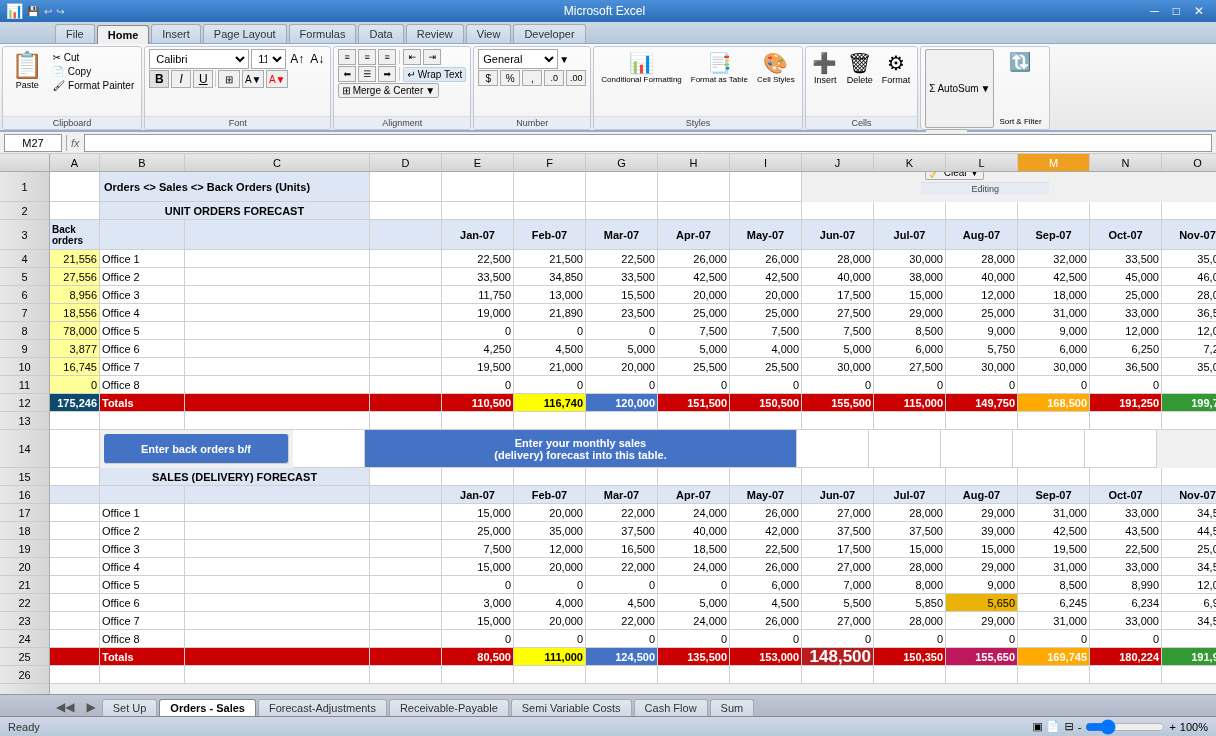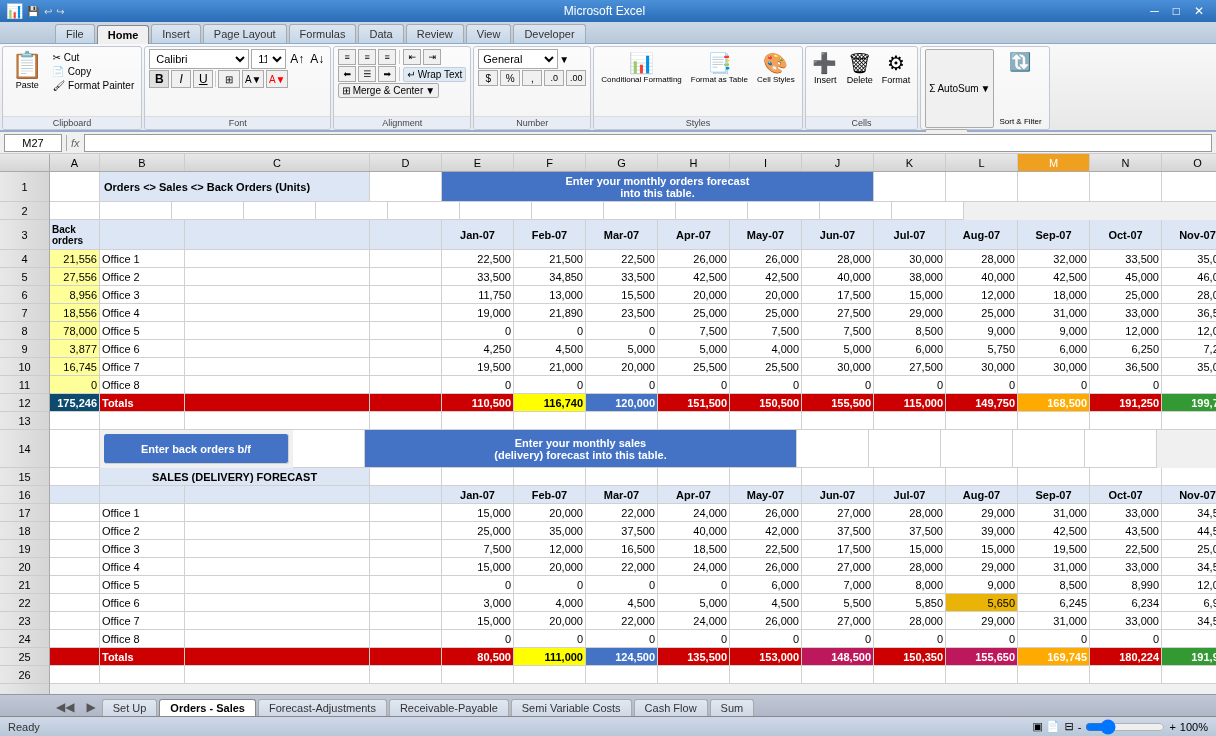--- a/index.html
+++ b/index.html
@@ -271,30 +271,30 @@
         <div style="height:18px;border-bottom:1px solid #ccc;display:flex;align-items:center;justify-content:center;font-size:11px;cursor:pointer;">25</div>
         <div style="height:18px;border-bottom:1px solid #ccc;display:flex;align-items:center;justify-content:center;font-size:11px;cursor:pointer;">26</div>
       </div>
 
       <div style="display:flex;flex-direction:column;font-size:11px;">
 
         <div style="display:flex;height:30px;">
           <div style="width:50px;min-width:50px;border-right:1px solid #d0d0d0;border-bottom:1px solid #d0d0d0;background:white;padding:0 2px;display:flex;align-items:center;overflow:hidden;"></div>
           <div style="width:270px;min-width:270px;border-right:1px solid #d0d0d0;border-bottom:1px solid #d0d0d0;background:#dce6f4;padding:0 4px;display:flex;align-items:center;overflow:hidden;font-weight:bold;font-size:11px;">Orders &lt;&gt; Sales &lt;&gt; Back Orders (Units)</div>
           <div style="width:72px;min-width:72px;border-right:1px solid #d0d0d0;border-bottom:1px solid #d0d0d0;background:white;display:flex;align-items:center;"></div>
-          <div style="width:432px;min-width:432px;border-right:1px solid #d0d0d0;border-bottom:1px solid #d0d0d0;background:#4472c4;color:white;font-weight:bold;display:flex;align-items:center;justify-content:center;text-align:center;">Enter your monthly orders forecast<br>into this table.</div>
           <div style="width:72px;min-width:72px;border-right:1px solid #d0d0d0;border-bottom:1px solid #d0d0d0;background:white;display:flex;align-items:center;"></div>
           <div style="width:72px;min-width:72px;border-right:1px solid #d0d0d0;border-bottom:1px solid #d0d0d0;background:white;display:flex;align-items:center;"></div>
           <div style="width:72px;min-width:72px;border-right:1px solid #d0d0d0;border-bottom:1px solid #d0d0d0;background:white;display:flex;align-items:center;"></div>
           <div style="width:72px;min-width:72px;border-right:1px solid #d0d0d0;border-bottom:1px solid #d0d0d0;background:white;display:flex;align-items:center;"></div>
           <div style="width:72px;min-width:72px;border-right:1px solid #d0d0d0;border-bottom:1px solid #d0d0d0;background:white;display:flex;align-items:center;"></div>
         </div>
 
         <div style="display:flex;height:18px;">
           <div style="width:50px;min-width:50px;border-right:1px solid #d0d0d0;border-bottom:1px solid #d0d0d0;background:white;padding:0 2px;display:flex;align-items:center;"></div>
+          <div style="width:270px;min-width:270px;border-right:1px solid #d0d0d0;border-bottom:1px solid #d0d0d0;background:#dce6f4;padding:0 4px;display:flex;align-items:center;font-weight:bold;justify-content:center;">UNIT ORDERS FORECAST</div>
           <div style="width:72px;min-width:72px;border-right:1px solid #d0d0d0;border-bottom:1px solid #d0d0d0;background:white;"></div>
           <div style="width:72px;min-width:72px;border-right:1px solid #d0d0d0;border-bottom:1px solid #d0d0d0;background:white;"></div>
           <div style="width:72px;min-width:72px;border-right:1px solid #d0d0d0;border-bottom:1px solid #d0d0d0;background:white;"></div>
           <div style="width:72px;min-width:72px;border-right:1px solid #d0d0d0;border-bottom:1px solid #d0d0d0;background:white;"></div>
           <div style="width:72px;min-width:72px;border-right:1px solid #d0d0d0;border-bottom:1px solid #d0d0d0;background:white;"></div>
           <div style="width:72px;min-width:72px;border-right:1px solid #d0d0d0;border-bottom:1px solid #d0d0d0;background:white;"></div>
           <div style="width:72px;min-width:72px;border-right:1px solid #d0d0d0;border-bottom:1px solid #d0d0d0;background:white;"></div>
           <div style="width:72px;min-width:72px;border-right:1px solid #d0d0d0;border-bottom:1px solid #d0d0d0;background:white;"></div>
           <div style="width:72px;min-width:72px;border-right:1px solid #d0d0d0;border-bottom:1px solid #d0d0d0;background:white;"></div>
           <div style="width:72px;min-width:72px;border-right:1px solid #d0d0d0;border-bottom:1px solid #d0d0d0;background:white;"></div>
@@ -675,21 +675,21 @@
             <div style="display: flex; height: 18px;">
               <div style="width: 50px; min-width: 50px; border-right: 1px solid rgb(208, 208, 208); border-bottom: 1px solid rgb(208, 208, 208); background: rgb(204, 0, 0); padding: 0px 2px; display: flex; align-items: center; font-size: 11px; color: white; font-weight: bold;"></div>
               <div style="width: 85px; min-width: 85px; border-right: 1px solid rgb(208, 208, 208); border-bottom: 1px solid rgb(208, 208, 208); background: rgb(204, 0, 0); padding: 0px 2px; display: flex; align-items: center; font-size: 11px; color: white; font-weight: bold;">Totals</div>
               <div style="width: 185px; min-width: 185px; border-right: 1px solid rgb(208, 208, 208); border-bottom: 1px solid rgb(208, 208, 208); background: rgb(204, 0, 0); padding: 0px 2px; display: flex; align-items: center; font-size: 11px; color: white;"></div>
               <div style="width: 72px; min-width: 72px; border-right: 1px solid rgb(208, 208, 208); border-bottom: 1px solid rgb(208, 208, 208); background: rgb(204, 0, 0); padding: 0px 2px; display: flex; align-items: center; font-size: 11px; color: white;"></div>
               <div style="width: 72px; min-width: 72px; border-right: 1px solid rgb(208, 208, 208); border-bottom: 1px solid rgb(208, 208, 208); background: rgb(204, 0, 0); padding: 0px 2px; display: flex; align-items: center; font-size: 11px; color: white; font-weight: bold; justify-content: flex-end;">80,500</div>
               <div style="width: 72px; min-width: 72px; border-right: 1px solid rgb(208, 208, 208); border-bottom: 1px solid rgb(208, 208, 208); background: rgb(255, 255, 0); padding: 0px 2px; display: flex; align-items: center; font-size: 11px; font-weight: bold; justify-content: flex-end;">111,000</div>
               <div style="width: 72px; min-width: 72px; border-right: 1px solid rgb(208, 208, 208); border-bottom: 1px solid rgb(208, 208, 208); background: rgb(68, 114, 196); padding: 0px 2px; display: flex; align-items: center; font-size: 11px; color: white; font-weight: bold; justify-content: flex-end;">124,500</div>
               <div style="width: 72px; min-width: 72px; border-right: 1px solid rgb(208, 208, 208); border-bottom: 1px solid rgb(208, 208, 208); background: rgb(204, 0, 0); padding: 0px 2px; display: flex; align-items: center; font-size: 11px; color: white; font-weight: bold; justify-content: flex-end;">135,500</div>
               <div style="width: 72px; min-width: 72px; border-right: 1px solid rgb(208, 208, 208); border-bottom: 1px solid rgb(208, 208, 208); background: rgb(204, 0, 0); padding: 0px 2px; display: flex; align-items: center; font-size: 11px; color: white; font-weight: bold; justify-content: flex-end;">153,000</div>
-              <div style="width: 72px; min-width: 72px; border-right: 1px solid rgb(208, 208, 208); border-bottom: 1px solid rgb(208, 208, 208); background: #be185d; padding: 0px 2px; display: flex; align-items: center; font-size: 11px; color: white; font-weight: bold; justify-content: flex-end;">148,500</div>
+              <div style="width: 72px; min-width: 72px; border-right: 1px solid rgb(208, 208, 208); border-bottom: 1px solid rgb(208, 208, 208); background: #b91c1c; padding: 0px 2px; display: flex; align-items: center; font-size: 17px; color: white; font-weight: bold; justify-content: flex-end;">148,500</div>
               <div style="width: 72px; min-width: 72px; border-right: 1px solid rgb(208, 208, 208); border-bottom: 1px solid rgb(208, 208, 208); background: rgb(204, 0, 0); padding: 0px 2px; display: flex; align-items: center; font-size: 11px; color: white; font-weight: bold; justify-content: flex-end;">150,350</div>
               <div style="width: 72px; min-width: 72px; border-right: 1px solid rgb(208, 208, 208); border-bottom: 1px solid rgb(208, 208, 208); background: #be185d; padding: 0px 2px; display: flex; align-items: center; font-size: 11px; color: white; font-weight: bold; justify-content: flex-end;">155,650</div>
               <div style="width: 72px; min-width: 72px; border-right: 1px solid rgb(208, 208, 208); border-bottom: 1px solid rgb(208, 208, 208); background: rgb(255, 170, 0); padding: 0px 2px; display: flex; align-items: center; font-size: 11px; color: white; font-weight: bold; justify-content: flex-end;">169,745</div>
               <div style="width: 72px; min-width: 72px; border-right: 1px solid rgb(208, 208, 208); border-bottom: 1px solid rgb(208, 208, 208); background: rgb(204, 0, 0); padding: 0px 2px; display: flex; align-items: center; font-size: 11px; color: white; font-weight: bold; justify-content: flex-end;">180,224</div>
               <div style="width: 72px; min-width: 72px; border-right: 1px solid rgb(208, 208, 208); border-bottom: 1px solid rgb(208, 208, 208); background: rgb(51, 153, 51); padding: 0px 2px; display: flex; align-items: center; font-size: 11px; color: white; font-weight: bold; justify-content: flex-end;">191,978</div>
             </div>
             <div style="display: flex; height: 18px;">
               <div style="width: 50px; min-width: 50px; border-right: 1px solid rgb(208, 208, 208); border-bottom: 1px solid rgb(208, 208, 208); background: white;"></div>
               <div style="width: 85px; min-width: 85px; border-right: 1px solid rgb(208, 208, 208); border-bottom: 1px solid rgb(208, 208, 208); background: white;"></div>
               <div style="width: 185px; min-width: 185px; border-right: 1px solid rgb(208, 208, 208); border-bottom: 1px solid rgb(208, 208, 208); background: white;"></div>

